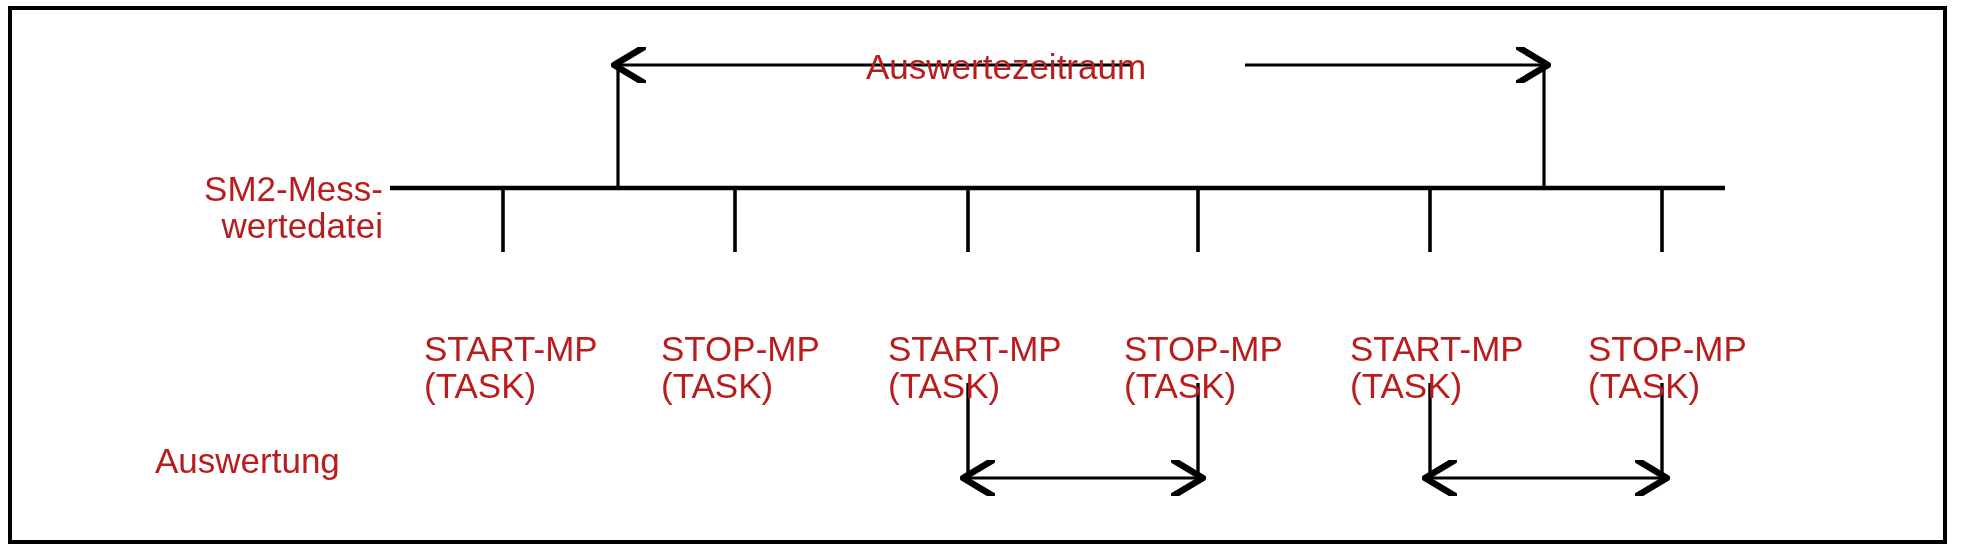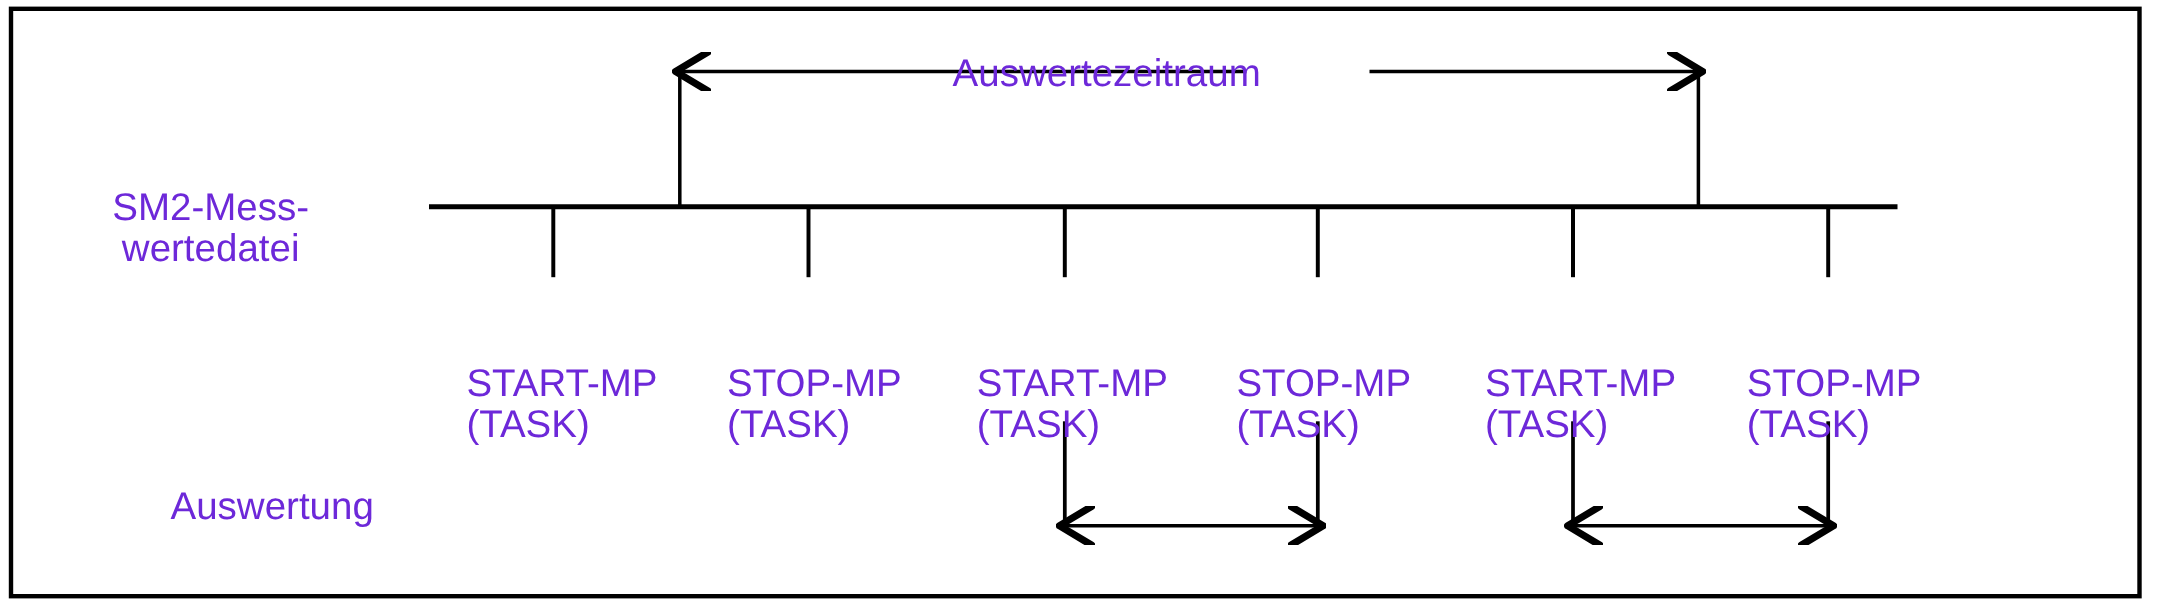--- a/index.html
+++ b/index.html
@@ -29,37 +29,37 @@
   }
   .canvas {
     position: absolute;
     left: 0;
     top: 0;
     width: 1963px;
     height: 556px;
   }
   .lbl {
     position: absolute;
-    color: #6d28d9;
+    color: #b91c1c;
     font-family: "Liberation Sans", sans-serif;
     white-space: pre;
     line-height: 1.18;
   }
   .lbl-title {
     font-size: 35px;
   }
   .lbl-row {
     font-size: 35px;
   }
   .lbl-mp {
     font-size: 35px;
     margin-top: 31px;
   }
   .lbl-right {
-    text-align: center;
+    text-align: right;
   }
 </style>
 </head>
 <body>
 
 <div id="page">
 
   <div class="frame"></div>
 
   <svg class="canvas" viewBox="0 0 1963 556" xmlns="http://www.w3.org/2000/svg">

